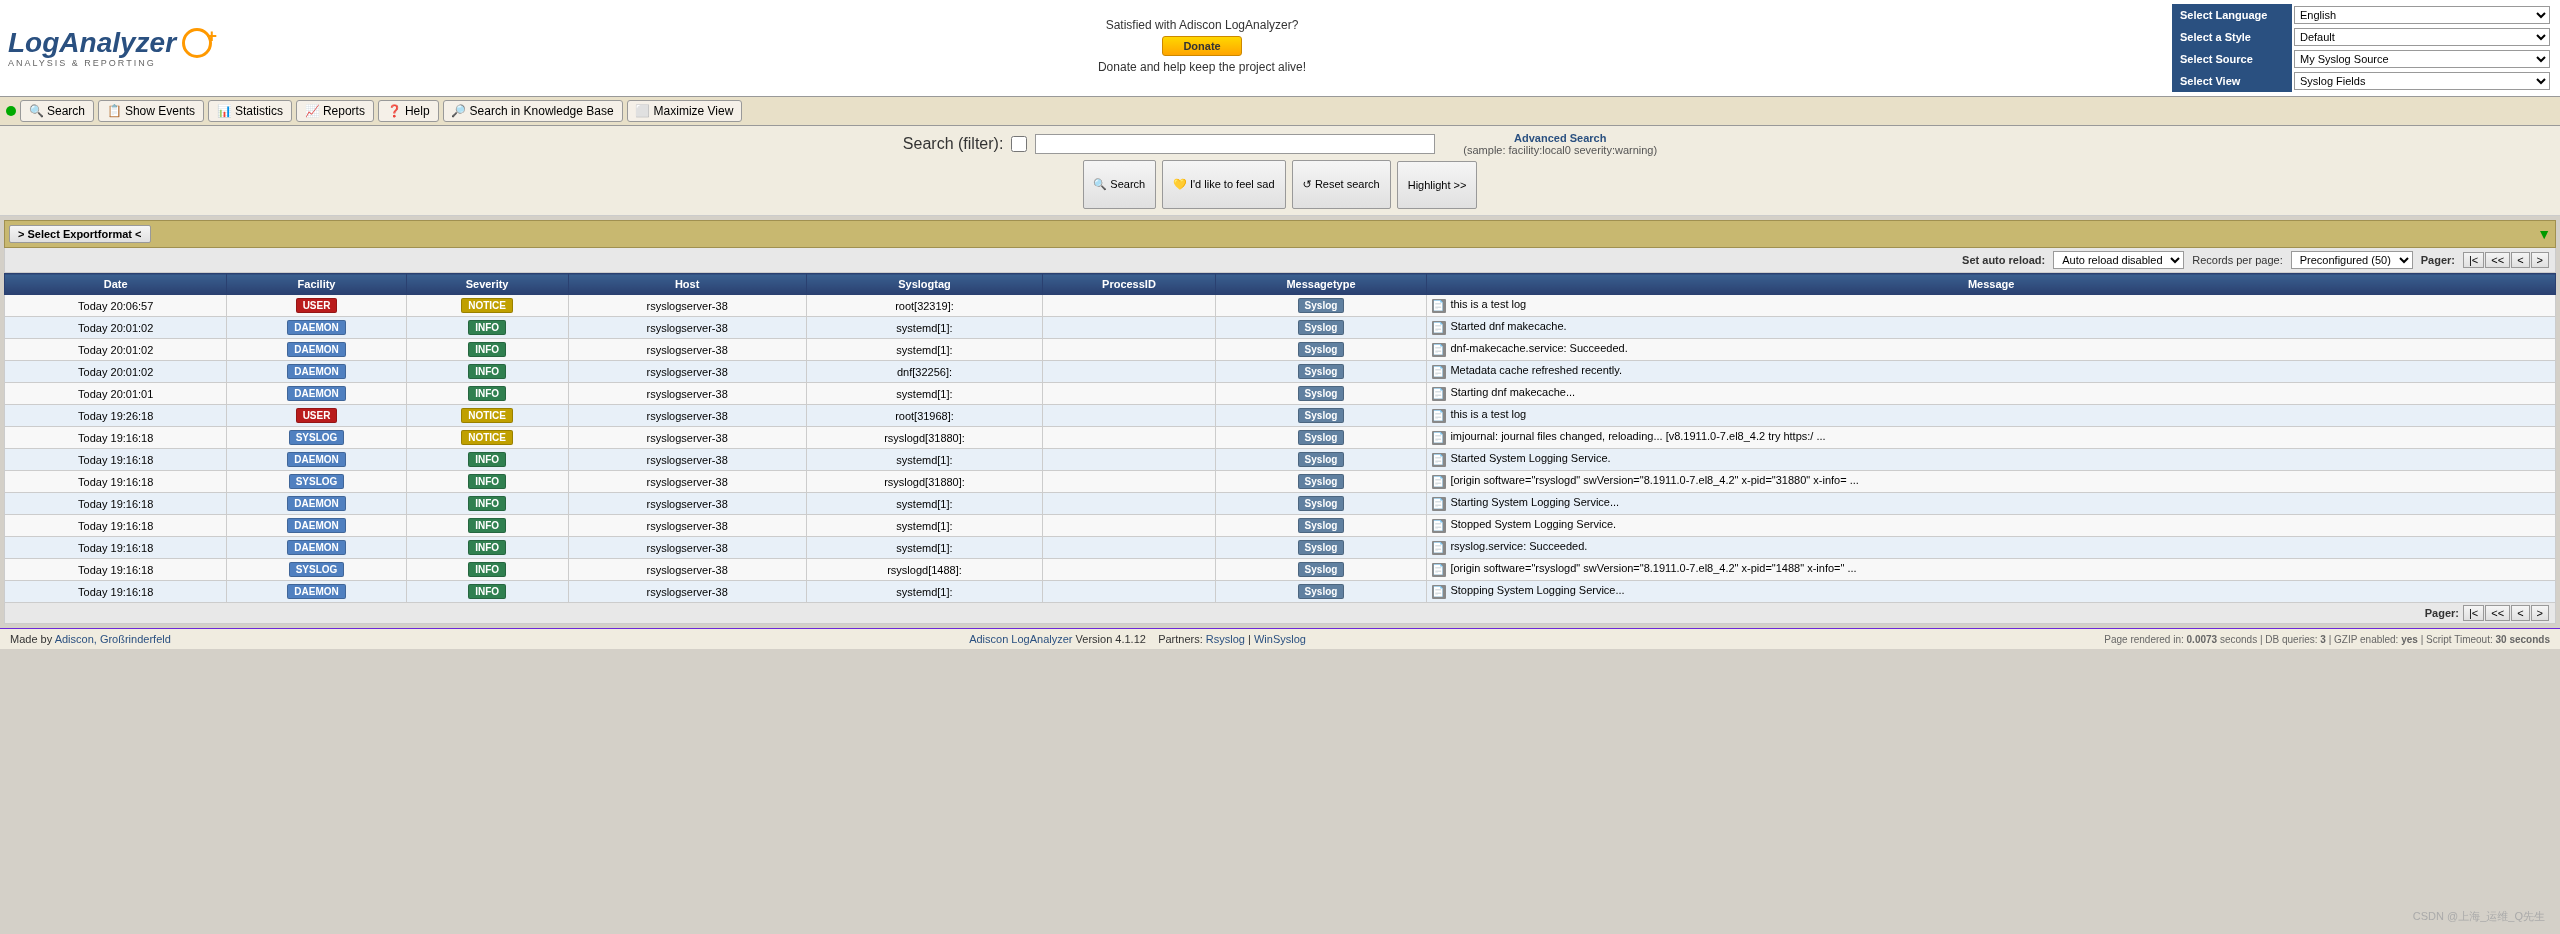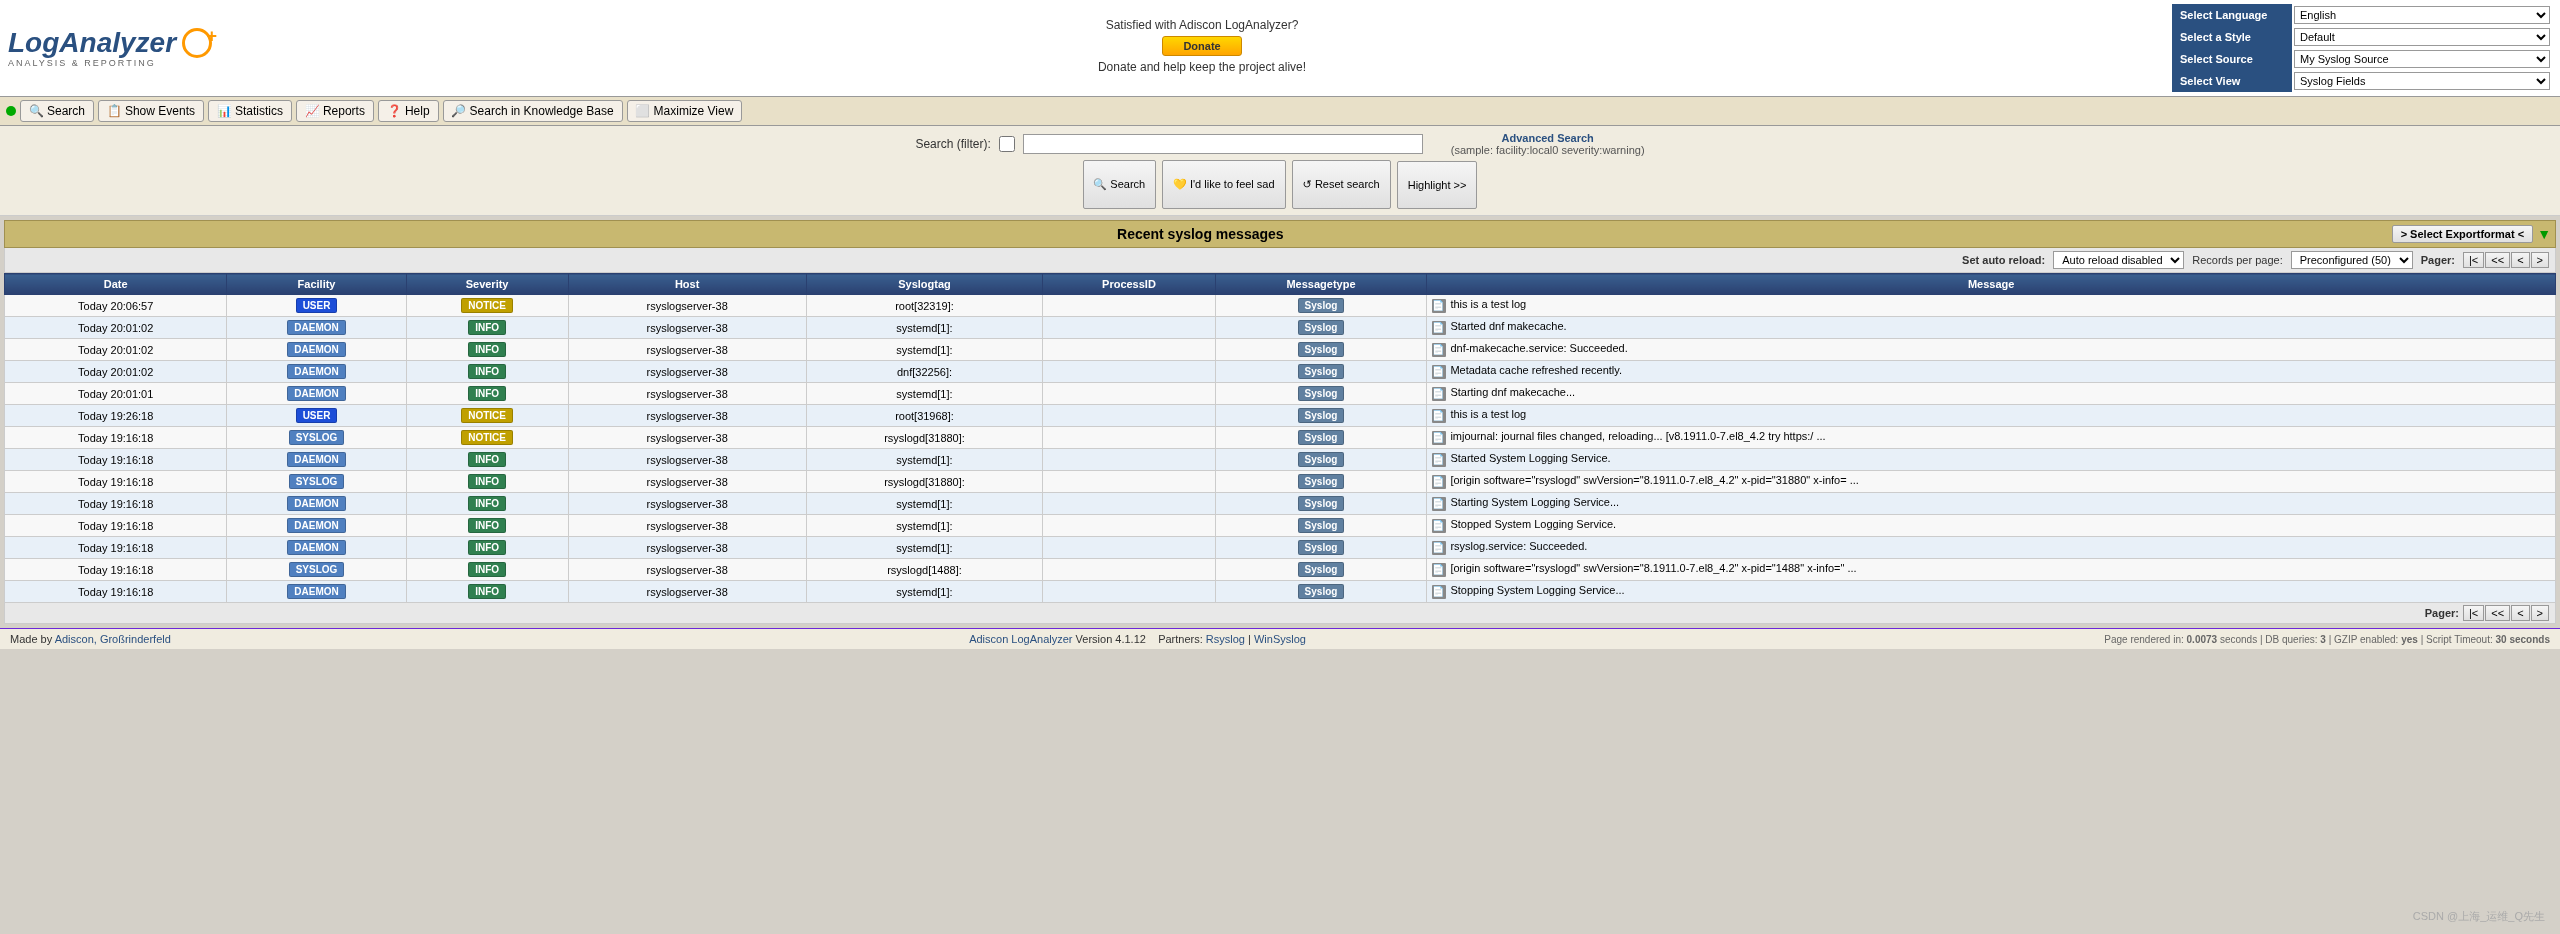--- a/index.html
+++ b/index.html
@@ -21,21 +21,21 @@
     .top-right select { width: 100%; font-size: 11px; padding: 1px; background: #fff; border: 1px solid #999; }
 
     
     .navbar { background: #e8e0c8; border-bottom: 1px solid #999; padding: 3px 6px; display: flex; align-items: center; gap: 4px; }
     .nav-btn { display: inline-flex; align-items: center; gap: 3px; padding: 3px 8px; background: #f5f0e8; border: 1px solid #999; border-radius: 3px; cursor: pointer; font-size: 12px; color: #000; text-decoration: none; }
     .green-dot { width: 10px; height: 10px; background: #0a0; border-radius: 50%; display: inline-block; }
 
     
     .search-area { background: #f0ece0; border-bottom: 1px solid #ccc; padding: 6px; text-align: center; }
     .search-row { display: flex; align-items: center; justify-content: center; gap: 8px; margin-bottom: 4px; }
-    .search-label { font-size: 12px; color: #333; }
+    .search-label { font-size: 16px; color: #333; }
     .search-toggle { width: 16px; height: 16px; border: 1px solid #999; background: #fff; cursor: pointer; }
     .search-input { width: 400px; padding: 2px 6px; border: 1px solid #999; font-size: 12px; }
     .search-btn { padding: 17px 10px; border: 1px solid #999; background: linear-gradient(to bottom, #f5f5f5, #e0e0e0); cursor: pointer; font-size: 11px; border-radius: 2px; }
     .advanced-search { font-size: 11px; color: #555; margin-left: 20px; }
     .advanced-search .title { font-weight: bold; color: #2a5080; }
 
     
     .table-area { margin: 4px; }
     .table-title-bar { background: #c8b870; text-align: center; font-size: 14px; font-weight: bold; padding: 4px; border: 1px solid #a09050; display: flex; align-items: center; justify-content: space-between; }
     .table-title-text { flex: 1; text-align: center; }
@@ -52,21 +52,21 @@
     .pager-group { display: flex; gap: 1px; align-items: center; }
 
     
     .main-table { width: 100%; border-collapse: collapse; border: 1px solid #aaa; }
     .main-table th { background: linear-gradient(to bottom, #3a6090, #2a4070); color: #fff; padding: 4px 6px; text-align: center; font-size: 11px; border: 1px solid #2a4070; white-space: nowrap; }
     .main-table td { padding: 3px 5px; border: 1px solid #ccc; font-size: 11px; text-align: center; vertical-align: middle; }
     .main-table tr:nth-child(even) { background: #e8f0f8; }
     .main-table tr:nth-child(odd) { background: #f8f8f8; }
     .main-table td.msg { text-align: left; }
     .badge { display: inline-block; padding: 1px 6px; border-radius: 2px; font-size: 10px; font-weight: bold; color: #fff; border: 1px solid rgba(0,0,0,0.2); }
-    .badge-user { background: #1d4ed8; }
+    .badge-user { background: #b91c1c; }
     .badge-daemon { background: #5080c0; }
     .badge-syslog { background: #5080c0; }
     .badge-notice { background: #c0a000; color: #fff; }
     .badge-info { background: #308050; }
     .badge-syslog-type { background: #6080a0; }
     .date-col { white-space: nowrap; text-align: left; }
     .msg-icon { display: inline-block; width: 14px; height: 14px; background: #888; border-radius: 1px; margin-right: 4px; vertical-align: middle; cursor: pointer; }
     .msg-icon::before { content: '📄'; font-size: 10px; }
 
     
@@ -195,21 +195,20 @@
       <span>Reset search</span>
     </button>
     <button class="search-btn">
       <span>Highlight &gt;&gt;</span>
     </button>
   </div>
 </div>
 
 <div class="table-area">
   <div class="table-title-bar">
-    <span class="table-title-text">Recent syslog messages</span>
     <button class="export-btn">&gt; Select Exportformat &lt;</button>
     <span class="green-arrow">▼</span>
   </div>
 
   <div class="controls-bar">
     <span style="flex:1;"></span>
     <span class="autoreload-label">Set auto reload:</span>
     <select class="ctrl-select">
       <option>Auto reload disabled</option>
     </select>

